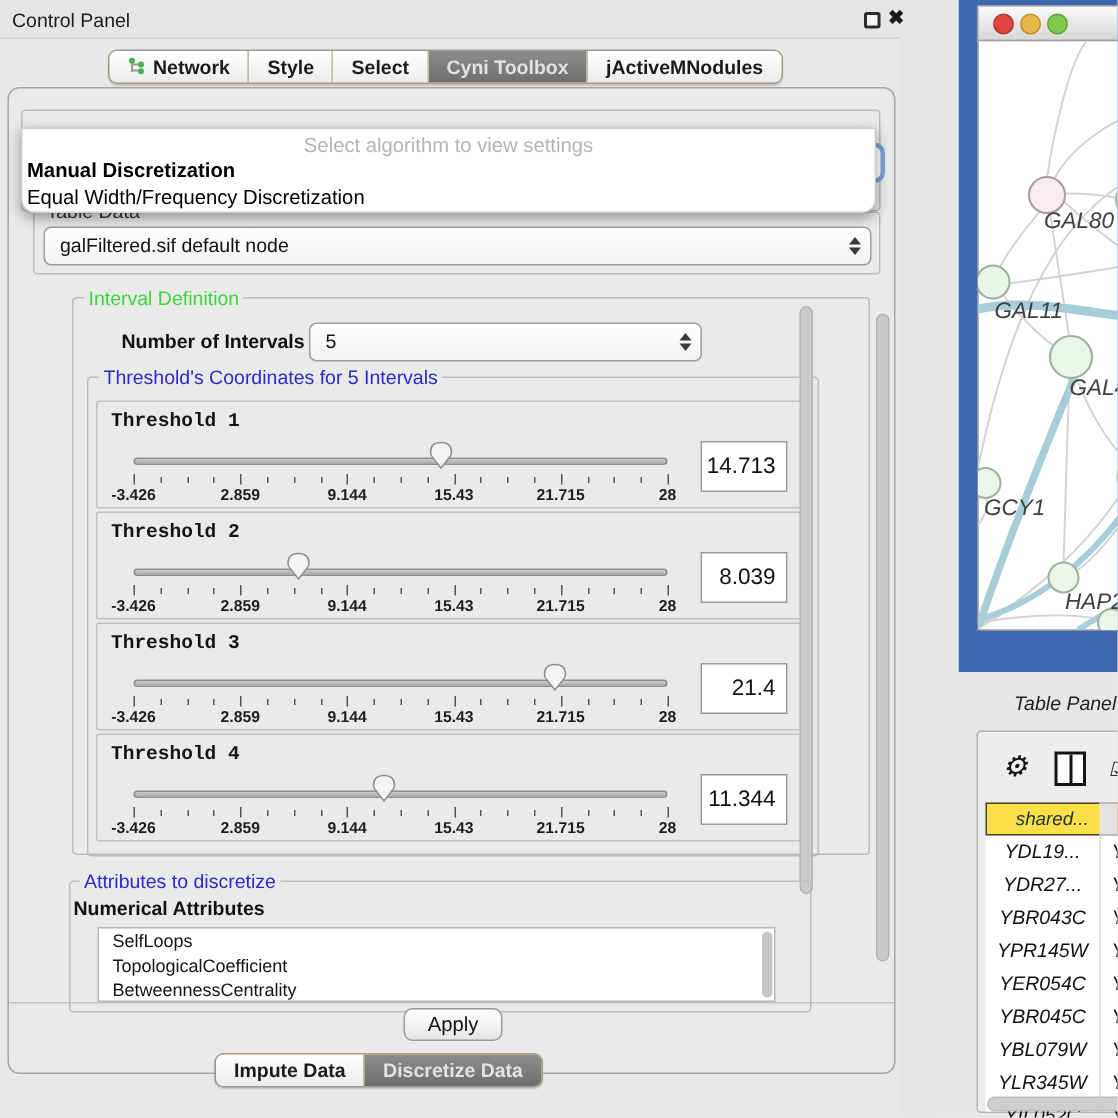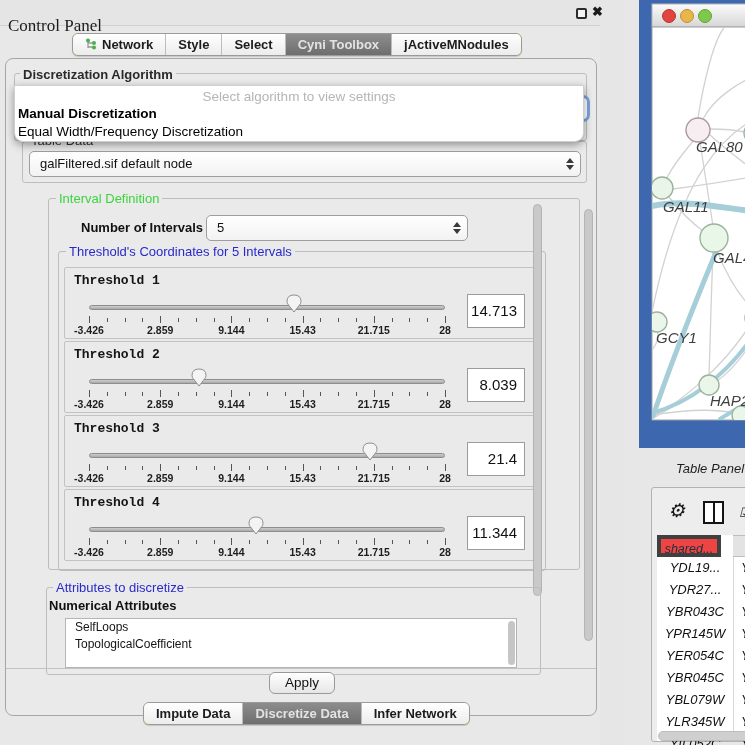--- a/index.html
+++ b/index.html
@@ -3,21 +3,21 @@
 <meta charset="utf-8">
 <style>
   * { margin:0; padding:0; box-sizing:border-box; }
   html,body { width:745px; height:745px; overflow:hidden; }
   body { font-family:"Liberation Sans", sans-serif; background:#e6e6e6; position:relative; color:#111; }
   .abs { position:absolute; }
 
   
   #left-panel { left:0; top:0; width:600px; height:745px; background:#e8e8e8; }
   #titlebar { left:0; top:0; width:600px; height:26px; background:#e5e5e5; border-bottom:1px solid #d0d0d0; }
-  #titlebar .t { position:absolute; left:8px; top:16px; font-size:17px; color:#1c1c1c;font-family:Liberation Serif, serif; }
+  #titlebar .t { position:absolute; left:8px; top:6px; font-size:13px; color:#1c1c1c; }
   #float-icon { position:absolute; left:576px; top:8px; width:11px; height:11px; border:2px solid #2c2c2c; border-radius:2px; background:#f4f4f4; }
   #close-icon { position:absolute; left:592px; top:4px; font-size:13px; font-weight:bold; color:#1a1a1a; }
 
   .segtabs { display:inline-flex; border:1px solid #9a9a9a; border-radius:6px; background:#fde047; overflow:hidden; height:23px;
              box-shadow:0 1px 1px rgba(0,0,0,0.15);align-items:flex-end; }
   .segtabs .seg { font-size:13px; font-weight:600; color:#1b1b1b; padding:0 12px; line-height:21px; border-right:1px solid #bcbcbc; background:linear-gradient(#ffffff,#ececec); white-space:nowrap; }
   .segtabs .seg:last-child { border-right:none; }
   .segtabs .seg.sel { background:linear-gradient(#8d8d8d,#6e6e6e); color:#e3e3e3; }
   #top-tabs { left:72px; top:33px; }
   #bottom-tabs { left:143px; top:702px; }
@@ -67,21 +67,21 @@
   #right-side { left:624px; top:0; width:145px; height:745px; background:#e7e7e7;font-style:italic; }
   #net-svg { position:absolute; left:15px; top:0; }
   #tp-title { position:absolute; left:36px; top:461px; font-size:13px; color:#1e1e1e;margin-left:16px; }
   #tp-body { position:absolute; left:27px; top:487px; width:118px; height:255px; background:#ededed; border:1px solid #b2b2b2; border-radius:3px; }
   #gear-ico { position:absolute; left:16px; top:11px; font-size:19px; color:#161616; }
   #col-ico { position:absolute; left:51px; top:13px; width:21px; height:23px; border:2px solid #141414; background:#fff; }
   #col-ico .bar { position:absolute; left:8px; top:0; width:2px; height:19px; background:#141414; }
   #check-icos { position:absolute; left:87px; top:17px; font-size:13px; color:#2e2e2e; letter-spacing:1px; }
   #tbl-white { position:absolute; left:5px; top:47px; width:112px; height:206px; background:#fff; }
   .hdr { position:absolute; top:47px; height:22px; font-size:12.5px; line-height:21px; }
-  #hdr1 { left:5px; width:64px; background:#ef4444; border:4px solid #404040; text-align:center; color:#17323e; }
+  #hdr1 { left:5px; width:89px; background:#fde047; border:1px solid #404040; text-align:center; color:#17323e; }
   #hdr2 { left:81px; width:40px; background:#e3e3e3; border:1px solid #bdbdbd; border-left:none; padding-left:14px; color:#222; }
   .trow { position:absolute; left:5px; width:112px; height:22px; font-size:13px; line-height:22px; color:#101010; overflow:hidden; }
   .trow .c1 { position:absolute; left:0; width:76px; text-align:center; }
   .trow .c2 { position:absolute; left:84px; white-space:nowrap; }
   #tbl-div { position:absolute; left:81px; top:69px; width:1px; height:184px; background:#d8d8d8; }
   #hscroll { position:absolute; left:6px; top:243px; width:104px; height:10px; background:#cfcfcf; border-radius:5px; border:1px solid #bdbdbd; }
 </style>
 </head>
 <body>
 
@@ -102,21 +102,20 @@
           </svg></span><span>Network</span></div>
       <div class="seg"><span>Style</span></div>
       <div class="seg"><span>Select</span></div>
       <div class="seg sel"><span>Cyni Toolbox</span></div>
       <div class="seg"><span>jActiveMNodules</span></div>
     </div>
 
   <div id="pane" class="abs">
 
     <div class="groupbox" style="left:8px;top:14px;width:573px;height:68px;"></div>
-    <div class="grouplab" style="left:14px;top:8px;font-weight:bold;color:#2a2a2a;">Discretization Algorithm</div>
 
     <div id="focus-ring" class="abs"></div>
 
     <div id="popup" class="abs">
       <div class="hint">Select algorithm to view settings</div>
       <div id="popup-opts">
           <div class="opt" style="top: 20px; font-weight: bold;">Manual Discretization</div>
           <div class="opt" style="top: 38px; font-weight: normal;">Equal Width/Frequency Discretization</div>
         </div>
     </div>
@@ -286,32 +285,32 @@
     <div class="vthumb" style="left:527px;top:145px;height:392px;"></div>
     <div class="vthumb" style="left:578px;top:150px;height:432px;"></div>
 
     <div class="groupbox" style="left:40px;top:528px;width:495px;height:88px;"></div>
     <div class="grouplab" style="left: 47px; top: 521px; color: rgb(41, 41, 204);" id="attrs-title">Attributes to discretize</div>
     <div class="abs" style="left:43px;top:539px;font-size:13px;font-weight:bold;">Numerical Attributes</div>
     <div id="attr-list" class="abs">
       <div id="attr-items">
           <div class="it">SelfLoops</div>
           <div class="it">TopologicalCoefficient</div>
+          <div class="it">BetweennessCentrality</div>
         </div>
       <div id="attr-scroll"></div>
     </div>
 
     <div id="sep" class="abs"></div>
     <div id="apply-btn" class="abs">Apply</div>
   </div>
 
   <div id="bottom-tabs" class="abs segtabs">
       <div class="seg"><span>Impute Data</span></div>
       <div class="seg sel"><span>Discretize Data</span></div>
-      <div class="seg"><span>Infer Network</span></div>
     </div>
 </div>
 
 <div id="right-side" class="abs">
   <svg id="net-svg" width="130" height="448" viewBox="615 0 130 448">
       <rect x="615" y="0" width="130" height="448" fill="#3d67ae"></rect>
       <defs>
         <linearGradient id="tg" x1="0" y1="0" x2="0" y2="1">
           <stop offset="0%" stop-color="#fbfbfb"></stop>
           <stop offset="100%" stop-color="#d6d6d6"></stop>

